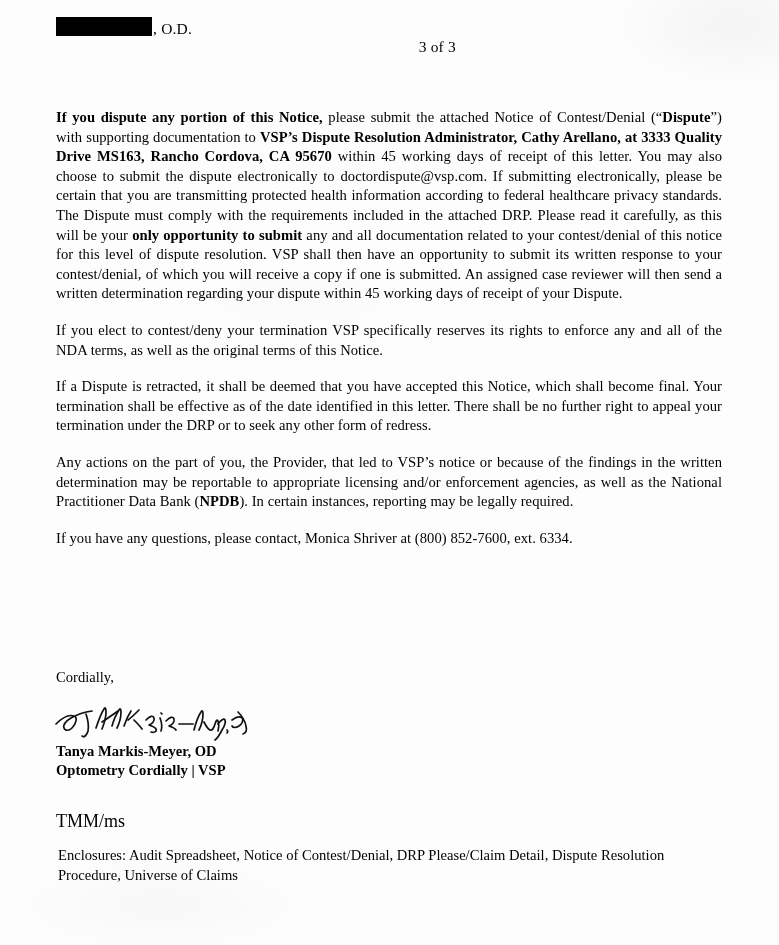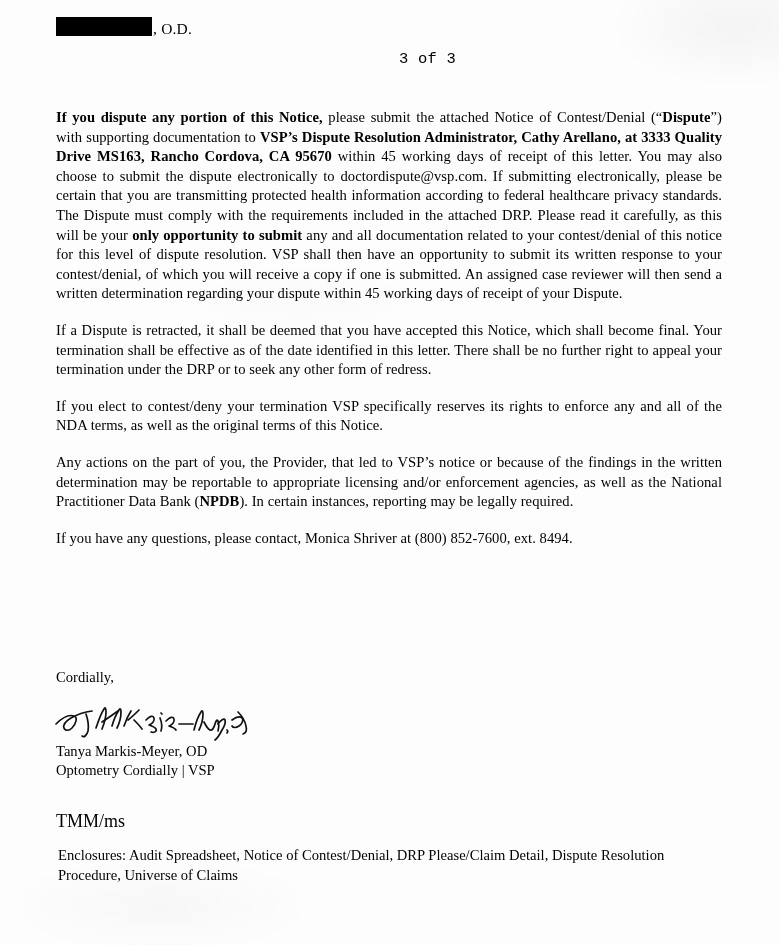--- a/index.html
+++ b/index.html
@@ -46,23 +46,22 @@
     background: #000000;
   }
   .name-suffix {
     font-size: 15.5px;
     line-height: 15.5px;
     margin-left: 1px;
     letter-spacing: 0.2px;
   }
   .page-count {
     font-size: 15.5px;
-    margin-top: 14px;
+    margin-top: 2px;
     letter-spacing: 0.2px;
-    font-family: Liberation Mono, monospace;
   }
 
   .body-block {
     position: absolute;
     left: 56px;
     top: 108px;
     width: 666px;
   }
 
   p.para {
@@ -111,20 +110,21 @@
     height: 44px;
   }
   .signature svg { display: block; }
 
   .sign-name {
     position: absolute;
     left: 56px;
     top: 742px;
     font-size: 14.6px;
     line-height: 18.5px;
+    font-weight: bold;
   }
 
   .initials {
     position: absolute;
     left: 56px;
     top: 812px;
     font-size: 18px;
     line-height: 19.6px;
   }
 
@@ -147,32 +147,32 @@
       <span class="redaction-bar"></span>
         <span class="name-suffix">, O.D.</span>
     </div>
     <div class="page-count">3 of 3</div>
   </div>
 
   <div class="body-block">
 
     <p class="para"><b>If you dispute any portion of this Notice,</b><span> please submit the attached Notice of Contest/Denial (“</span><b>Dispute</b><span>”) with supporting documentation to </span><b>VSP’s Dispute Resolution Administrator, Cathy Arellano, at 3333 Quality Drive MS163, Rancho Cordova, CA 95670</b><span> within 45 working days of receipt of this letter. You may also choose to submit the dispute electronically to doctordispute@vsp.com. If submitting electronically, please be certain that you are transmitting protected health information according to federal healthcare privacy standards. The Dispute must comply with the requirements included in the attached DRP. Please read it carefully, as this will be your </span><b>only opportunity to submit</b><span> any and all documentation related to your contest/denial of this notice for this level of dispute resolution. VSP shall then have an opportunity to submit its written response to your contest/denial, of which you will receive a copy if one is submitted. An assigned case reviewer will then send a written determination regarding your dispute within 45 working days of receipt of your Dispute.</span></p>
 
+    <p class="para">If you elect to contest/deny your termination VSP specifically reserves its rights to enforce any and all of the NDA terms, as well as the original terms of this Notice.</p>
+
     <p class="para">If a Dispute is retracted, it shall be deemed that you have accepted this Notice, which shall become final. Your termination shall be effective as of the date identified in this letter. There shall be no further right to appeal your termination under the DRP or to seek any other form of redress.</p>
-
-    <p class="para">If you elect to contest/deny your termination VSP specifically reserves its rights to enforce any and all of the NDA terms, as well as the original terms of this Notice.</p>
 
     <div class="section">
       <p class="para"><span>Any actions on the part of you, the Provider, that led to VSP’s notice or because of the findings in the written determination may be reportable to appropriate licensing and/or enforcement agencies, as well as the National Practitioner Data Bank (</span><b>NPDB</b><span>). In certain instances, reporting may be legally required.</span></p>
     </div>
 
     <div class="section">
     </div>
 
-    <p class="para tight">If you have any questions, please contact, Monica Shriver at (800) 852-7600, ext. 8494.</p>
+    <p class="para tight">If you have any questions, please contact, Monica Shriver at (800) 852-7600, ext. 6334.</p>
   </div>
 
   <div class="closing">Cordially,</div>
 
   <div class="signature">
     <svg width="200" height="44" viewBox="0 0 200 44" fill="none" stroke="#111111" stroke-width="1.7" stroke-linecap="round" stroke-linejoin="round">
       <path d="M4 24 C10 18 16 14 22 16 C26 17 24 24 20 28 C17 31 13 31 12 28 C11 25 14 21 19 18 C26 14 33 12 40 11"></path>
       <path d="M34 14 C36 20 37 26 36 31 C35 35 32 38 30 36"></path>
       <path d="M44 28 C47 19 50 12 52 9 C53 7 54 8 54 12 C54 18 52 24 50 29"></path>
       <path d="M50 22 C56 18 62 14 66 11"></path>

